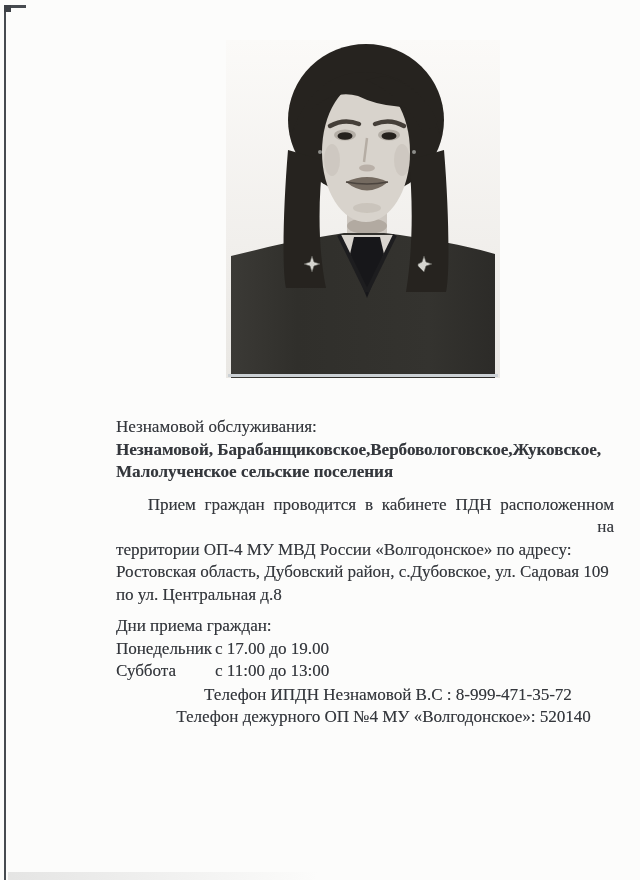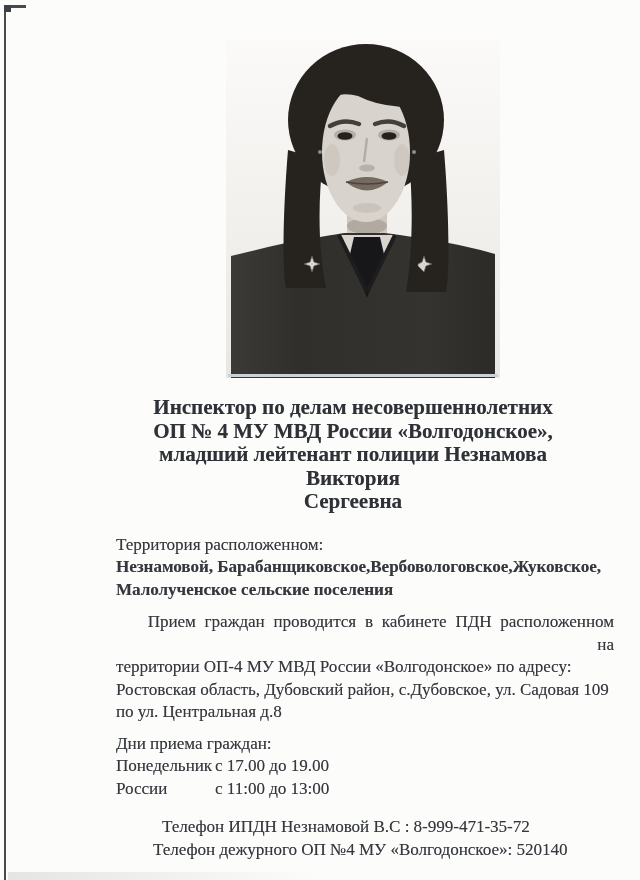--- a/index.html
+++ b/index.html
@@ -23,21 +23,21 @@
     text-shadow:0.2px 0.2px 0.4px rgba(52,55,64,0.45);}
   .title-block{font-weight:bold;font-size:21px;line-height:23.6px;
     text-align:center;width:474px;color:#2e3136;}
   .territory{margin-top:20px;}
   .territory .bold{font-weight:bold;}
   .reception{margin-top:10px;}
   .reception .l1{text-indent:7px;word-spacing:4.5px;text-align:right;}
   .schedule{margin-top:9px;}
   .schedule-row{display:flex;}
   .schedule-row .day{width:99px;flex:0 0 99px;}
-  .phones{margin-top:16px;}
+  .phones{margin-top:1px;text-align:center;}
   .phones .p1{margin-left:46px;}
   .phones .p2{margin-left:37px;}
 </style>
 </head>
 <body>
 
 <div class="scan-edge-left"></div>
 <div class="scan-edge-corner"></div>
 <div class="scan-bottom-shadow"></div>
 
@@ -105,48 +105,42 @@
       <path d="M86,216 L88,222 L94,224 L88,226 L86,232 L84,226 L78,224 L84,222 Z"></path>
       <path d="M198,216 L200,222 L206,224 L200,226 L198,232 L192,226 L192,224 L196,222 Z"></path>
     </g>
 
     <rect x="2" y="334" width="270" height="3" fill="#ccd1d5"></rect>
   </svg>
 </div>
 
 <div class="content">
 
-  <div class="title-block">
-    <div>Инспектор по делам несовершеннолетних</div>
-    <div>ОП № 4 МУ МВД России «Волгодонское»,</div>
-    <div>младший лейтенант полиции Незнамова Виктория</div>
-    <div>Сергеевна</div>
-  </div>
 
   <div class="territory">
-    <div>Территория расположенном:</div>
+    <div>Незнамовой обслуживания:</div>
     <div class="bold">Незнамовой, Барабанщиковское,Вербовологовское,Жуковское,</div>
     <div class="bold">Малолученское сельские поселения</div>
   </div>
 
   <div class="reception">
     <div class="l1">Прием граждан проводится в кабинете ПДН расположенном на</div>
     <div>территории ОП-4 МУ МВД России «Волгодонское» по адресу:</div>
     <div>Ростовская область, Дубовский район, с.Дубовское, ул. Садовая 109</div>
     <div>по ул. Центральная д.8</div>
   </div>
 
   <div class="schedule">
     <div>Дни приема граждан:</div>
     <div class="schedule-row">
       <span class="day">Понедельник</span>
       <span>с 17.00 до 19.00</span>
     </div>
     <div class="schedule-row">
-      <span class="day">России</span>
+      <span class="day">Суббота</span>
       <span>с 11:00 до 13:00</span>
     </div>
   </div>
 
   <div class="phones">
     <div class="p1">Телефон ИПДН Незнамовой В.С : 8-999-471-35-72</div>
     <div class="p2">Телефон дежурного ОП №4 МУ «Волгодонское»: 520140</div>
   </div>
 
 </div>

